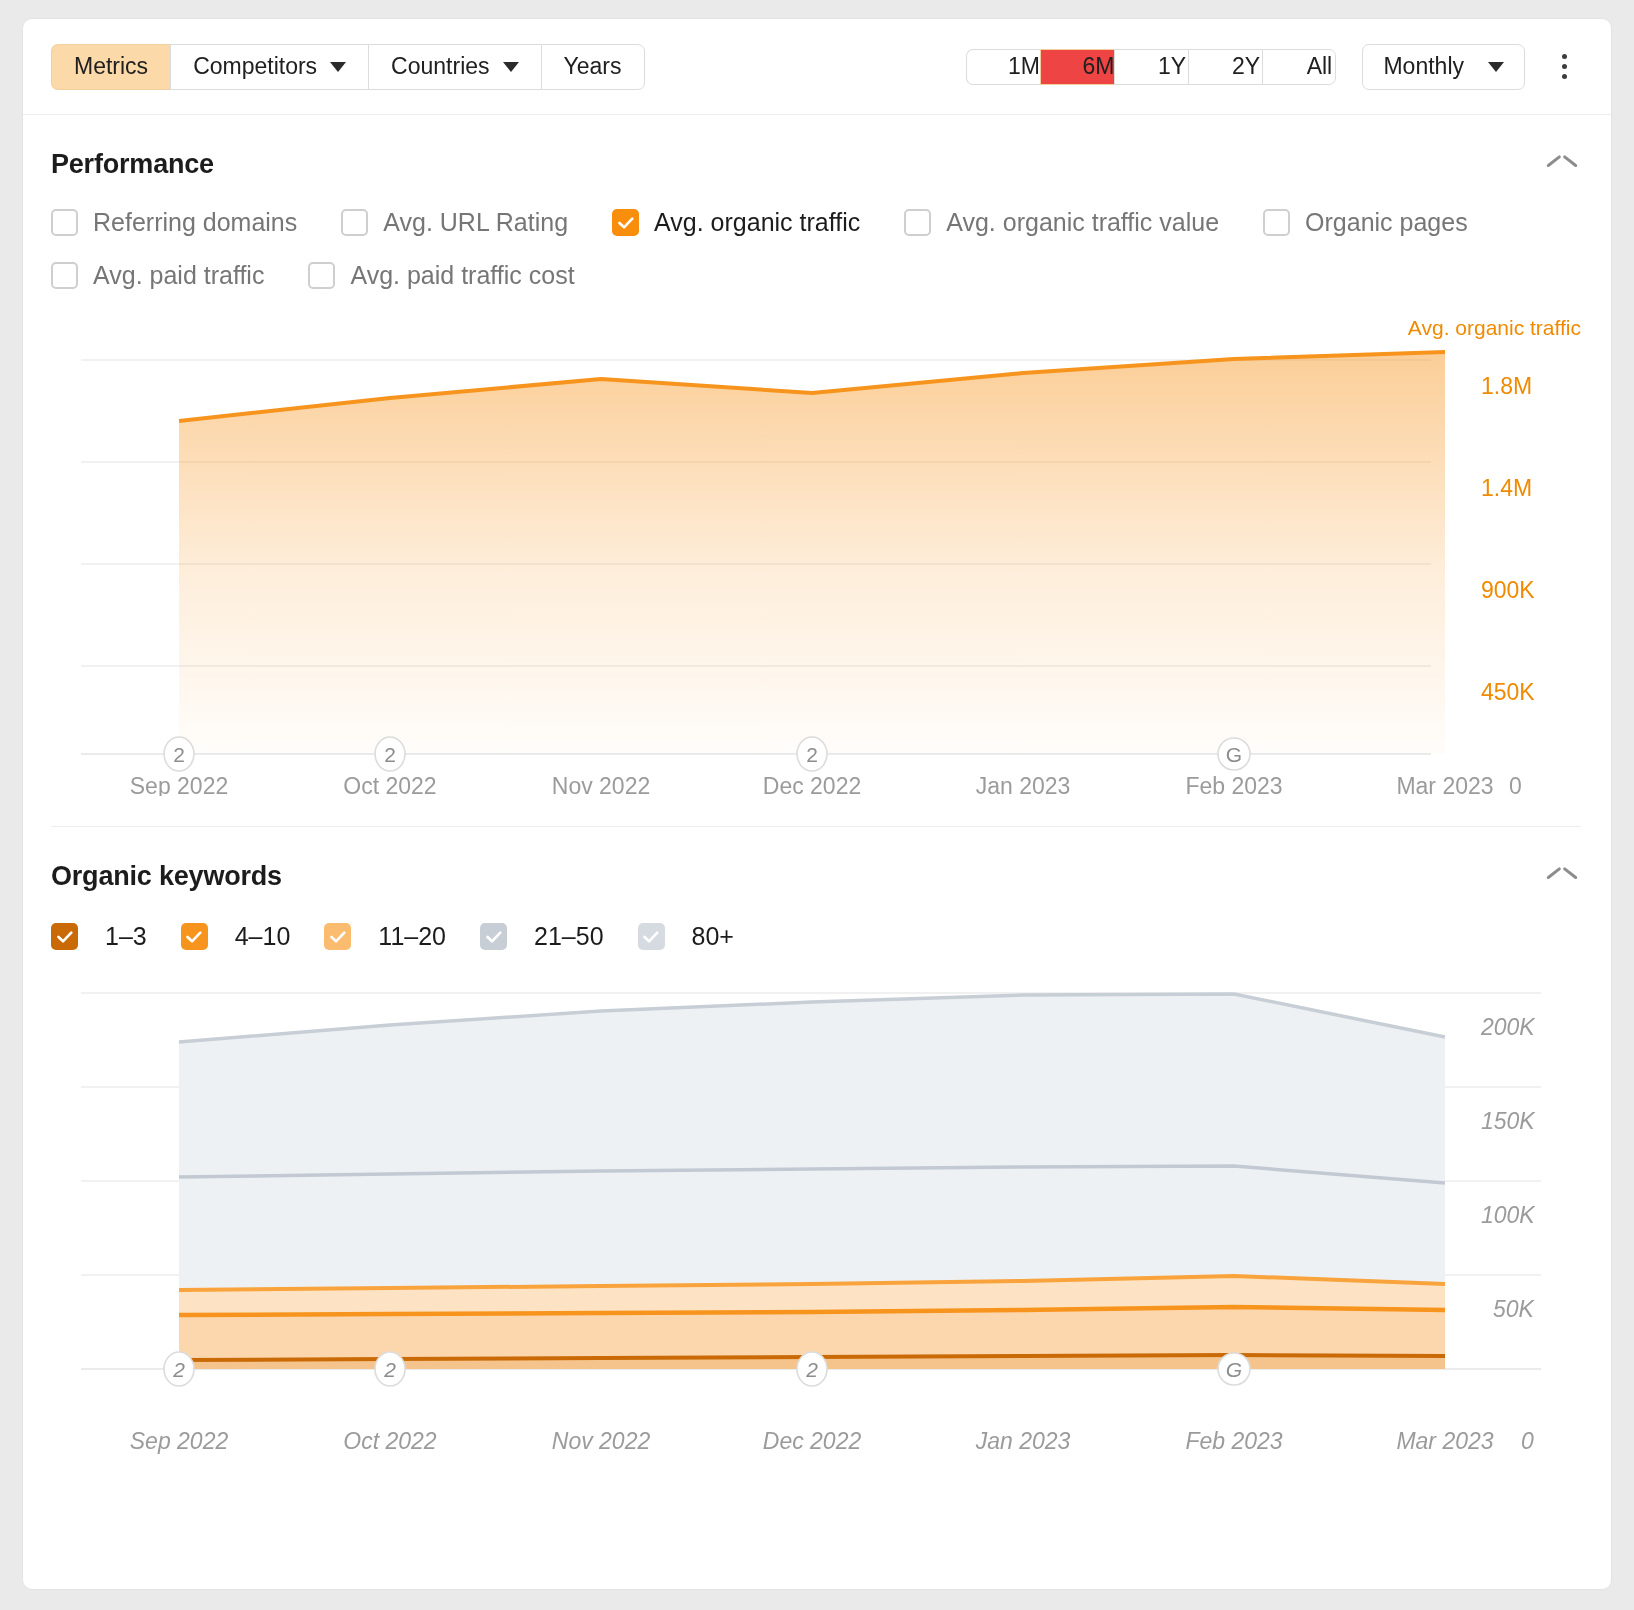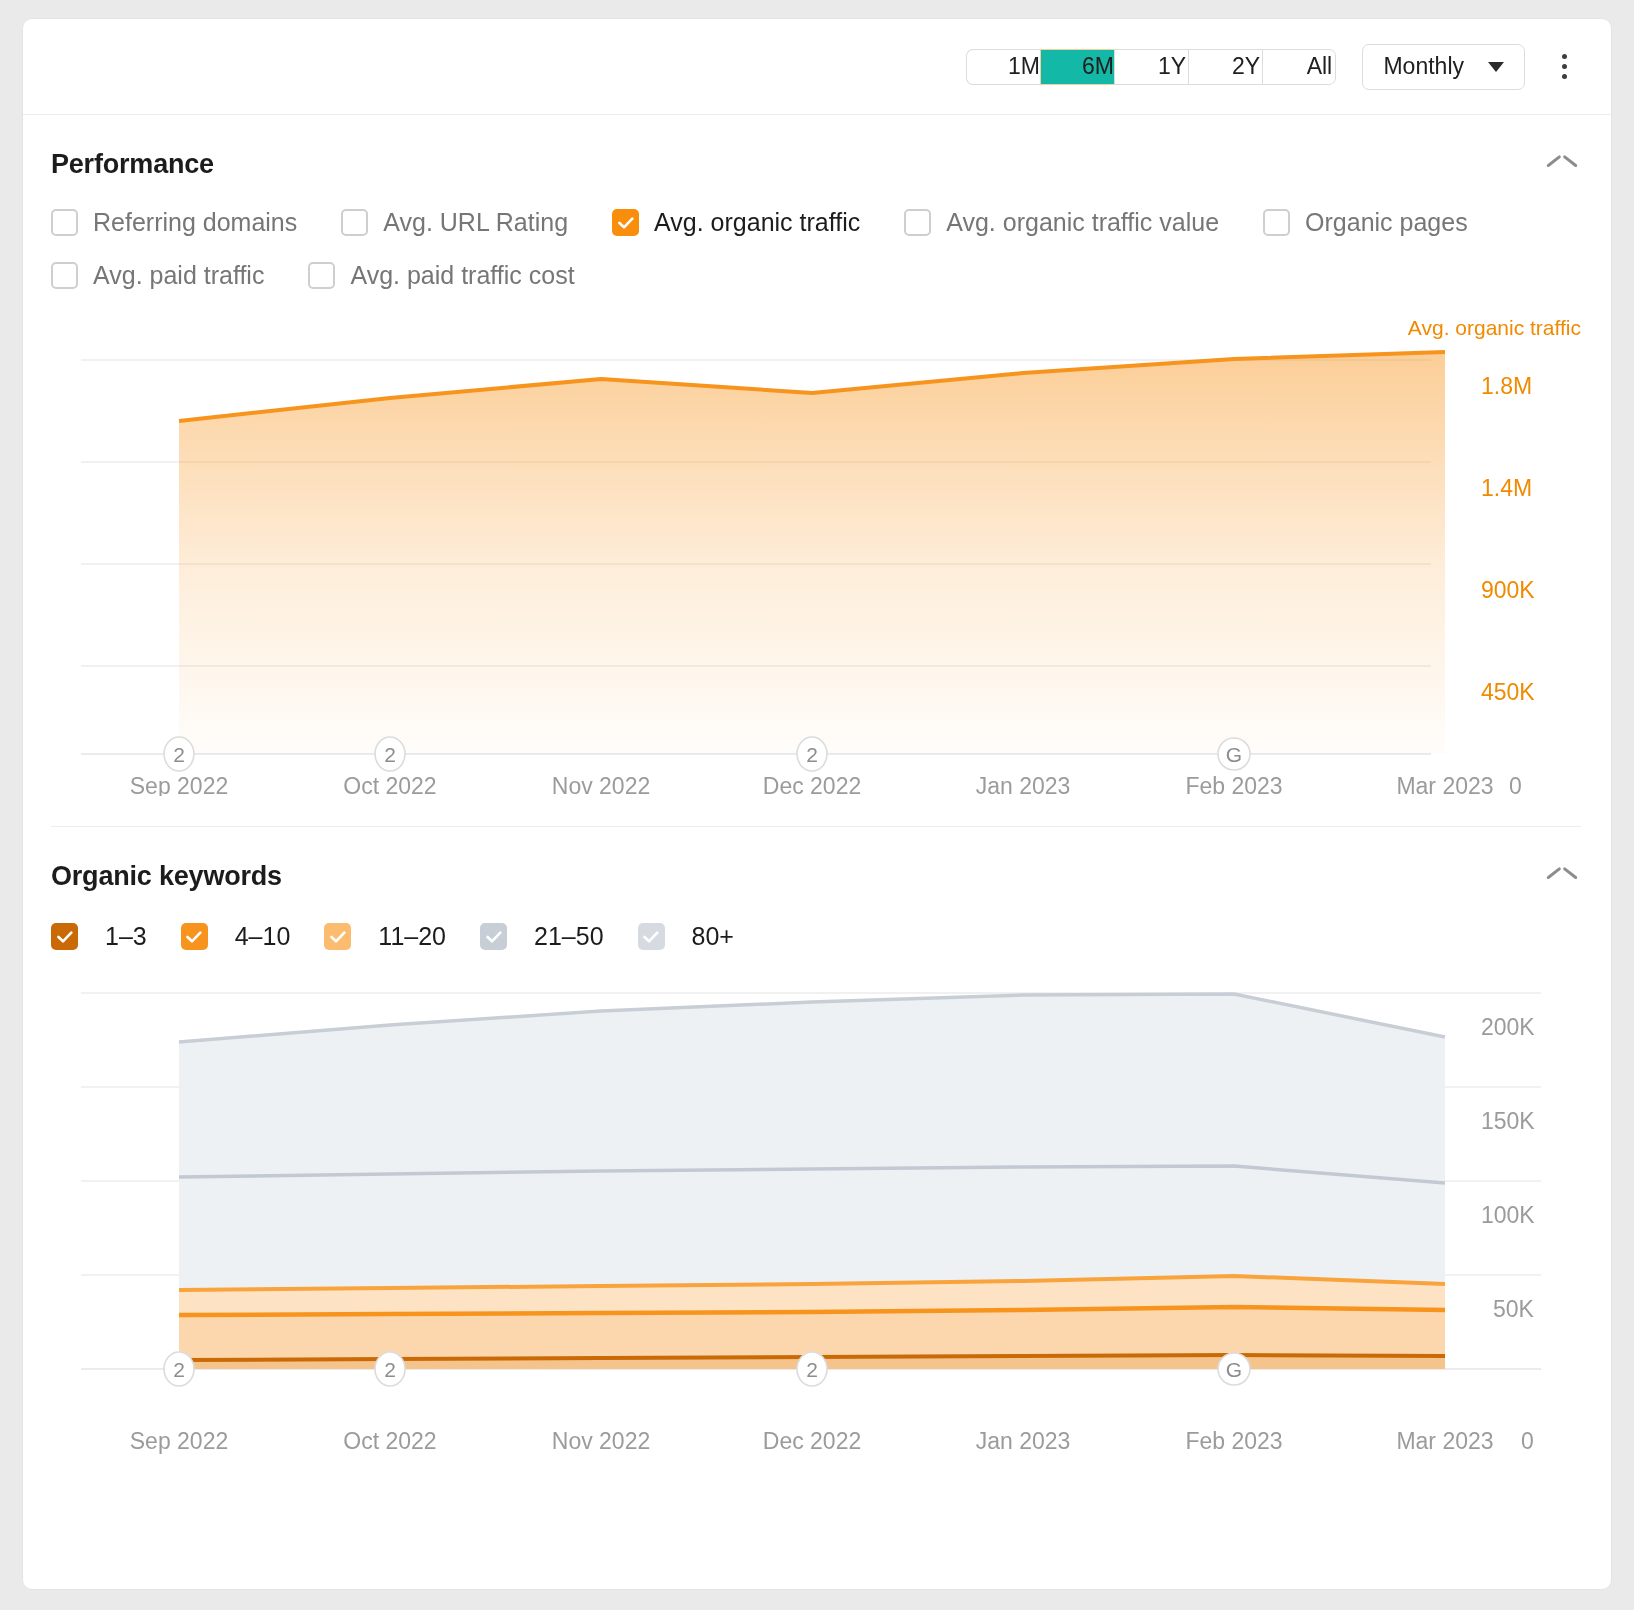--- a/index.html
+++ b/index.html
@@ -57,21 +57,21 @@
     display: flex; align-items: center; justify-content: center;
     background: #fff;
     border: 1px solid #dcdcdc;
     border-right-width: 0;
     font-size: 23px; color: #202020;
     cursor: pointer;
     padding-left: 40px;
   }
   .periods .p:first-child { border-radius: 7px 0 0 7px; }
   .periods .p:last-child  { border-radius: 0 7px 7px 0; border-right-width: 1px; }
-  .periods .p.active { background: #14b8a6; border-color: #f3cf9c; }
+  .periods .p.active { background: #ef4444; border-color: #f3cf9c; justify-content: flex-end; }
 
   .freq {
     margin-left: 26px;
     height: 46px;
     display: flex; align-items: center; gap: 24px;
     padding: 0 20px;
     border: 1px solid #dcdcdc; border-radius: 7px;
     font-size: 23px; color: #202020;
     background: #fff; cursor: pointer;
   }
@@ -130,20 +130,36 @@
   }
   .divider { height: 1px; background: #ededed; margin-top: 30px; }
 </style>
 </head>
 <body>
 
 <div class="app">
 
   <div class="toolbar">
 
+    <div class="segmented">
+      <div class="seg active">
+        <span>Metrics</span>
+      </div>
+      <div class="seg">
+        <span>Competitors</span>
+        <span class="caret"></span>
+      </div>
+      <div class="seg">
+        <span>Countries</span>
+        <span class="caret"></span>
+      </div>
+      <div class="seg">
+        <span>Years</span>
+      </div>
+    </div>
 
     <div class="spacer"></div>
 
     <div class="periods">
       <div class="p">
           <span>1M</span>
         </div>
       <div class="p active">
           <span>6M</span>
         </div>
@@ -329,21 +345,21 @@
       <label class="kw">
         <span class="box" style="background:#d6dbe1">
           <svg width="16" height="12" viewBox="0 0 16 12">
               <path d="M1.5 6 L6 10.3 L14.3 1.7" stroke="#fff" stroke-width="2.6" fill="none" stroke-linecap="round" stroke-linejoin="round"></path>
             </svg>
         </span>
         <span class="lbl">80+</span>
       </label>
     </div>
 
-    <div class="chartwrap" style="margin-top:34px;">
+    <div class="chartwrap" style="margin-top:34px;font-style:italic;">
       <svg width="1532" height="470" viewBox="0 0 1532 470">
 
         <g>
           <line x1="30" y1="8" x2="1490" y2="8" stroke="#ededed" stroke-width="1.5"></line>
           <line x1="30" y1="102" x2="1490" y2="102" stroke="#ededed" stroke-width="1.5"></line>
           <line x1="30" y1="196" x2="1490" y2="196" stroke="#ededed" stroke-width="1.5"></line>
           <line x1="30" y1="290" x2="1490" y2="290" stroke="#ededed" stroke-width="1.5"></line>
           <line x1="30" y1="384" x2="1490" y2="384" stroke="#e4e4e4" stroke-width="1.5"></line>
         </g>
 

